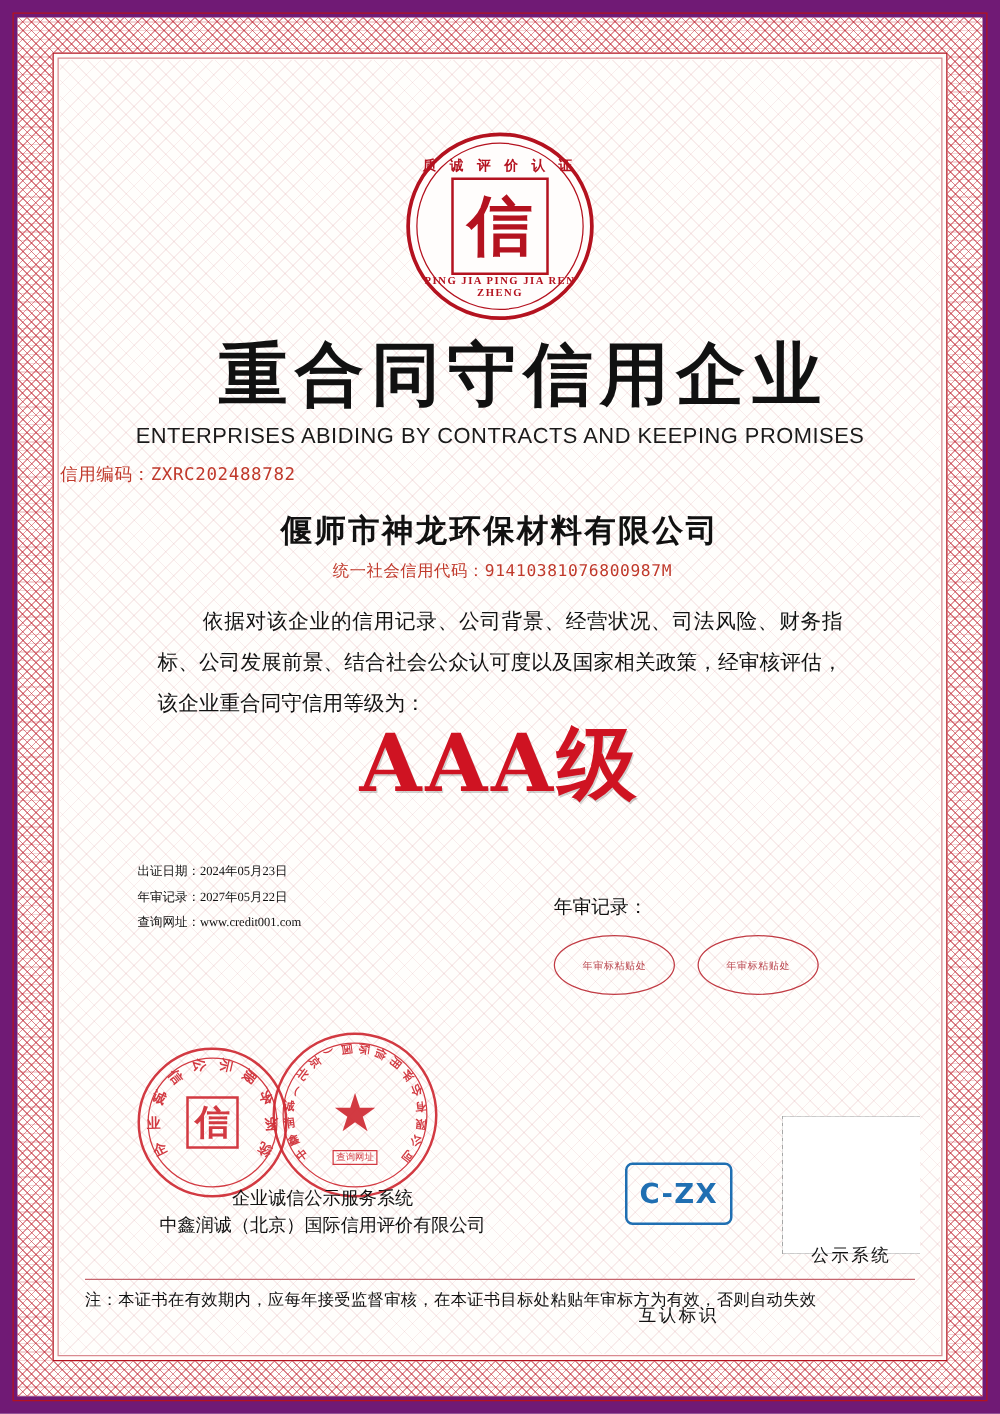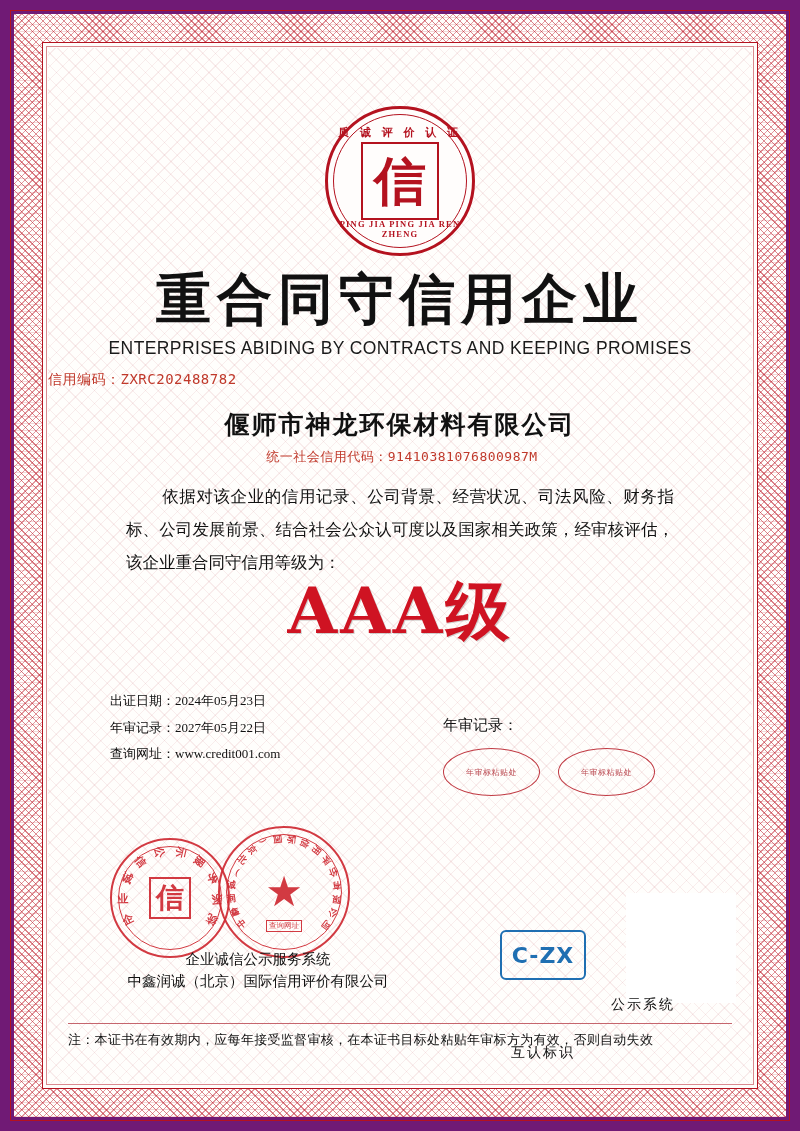--- a/index.html
+++ b/index.html
@@ -128,20 +128,21 @@
   .title-cn {
     position: absolute;
     top: 215px;
     left: 0; width: 100%;
     text-align: center;
     font-family: "DejaVu Serif", serif;
     font-weight: bold;
     font-size: 55px;
     letter-spacing: 6px;
     color: #111;
+    padding-left: 19px;
   }
   .title-en {
     position: absolute;
     top: 290px;
     left: 0; width: 100%;
     text-align: center;
     font-size: 17.5px;
     letter-spacing: 0.4px;
     color: #1a1a1a;
     font-family: "Liberation Sans", sans-serif;
@@ -205,21 +206,21 @@
     font-size: 64px;
     letter-spacing: 3px;
     text-shadow: 1px 1px 0 rgba(0,0,0,0.18);
   }
 
   
   .details {
     position: absolute;
     left: 62px;
     top: 640px;
-    font-size: 13px;
+    font-size: 10px;
     line-height: 2.05;
     color: #111;
     font-family: "DejaVu Serif", serif;
   }
   .details .row { white-space: nowrap; }
   .details .mono { font-family: "Liberation Serif", serif; }
 
   .annual {
     position: absolute;
     left: 395px;
@@ -381,21 +382,21 @@
     background-image:
       repeating-linear-gradient(0deg, #111 0 3px, #fff 3px 6px),
       repeating-linear-gradient(90deg, #111 0 3px, rgba(255,255,255,0) 3px 6px);
     background-blend-mode: screen;
   }
   .qr-caption {
     position: absolute;
     left: 563px;
     top: 948px;
     width: 140px;
-    text-align: left;
+    text-align: center;
     font-size: 14px;
     letter-spacing: 2px;
     color: #111;
     font-family: "DejaVu Serif", serif;
   }
 
   
   .footer-sep {
     position: absolute;
     left: 20px; right: 20px;

